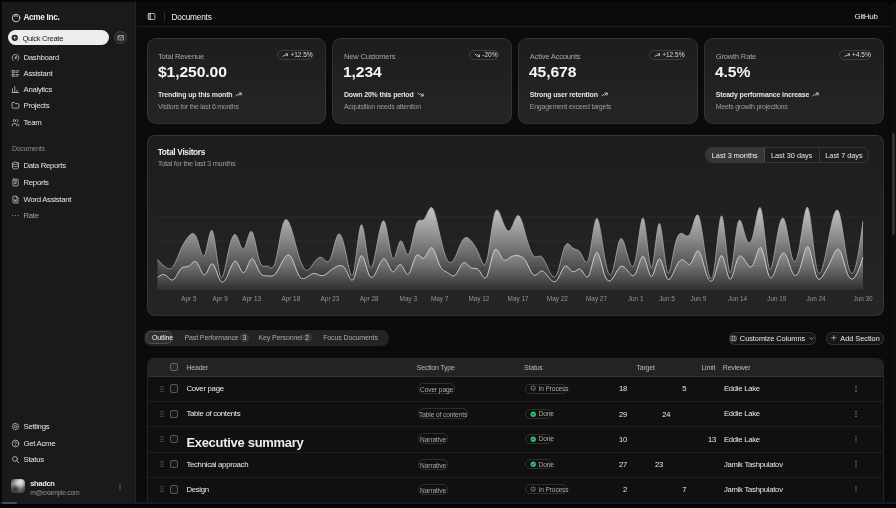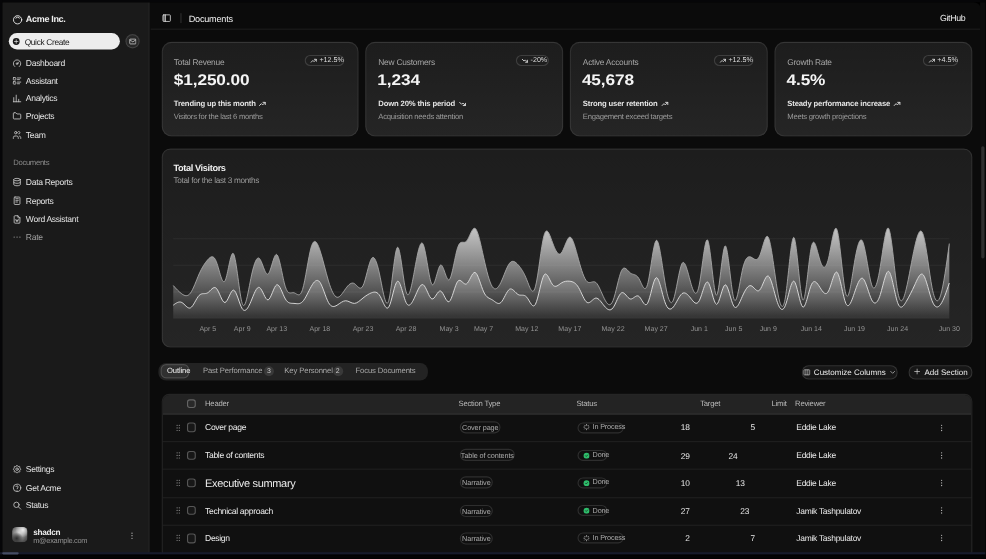--- a/index.html
+++ b/index.html
@@ -218,20 +218,25 @@
 <div class="cnum" style="left:713.2px;top:62px">4.5%</div>
 <div class="ctrend" style="left:713.7px;top:89.3px">Steady performance increase<span style="color:#dcdcdc;width:7px;height:7px;display:inline-block"><svg viewBox="0 0 24 24" fill="none" stroke="currentColor" stroke-width="3" stroke-linecap="round" stroke-linejoin="round">
           <path d="m3 17 6-6 4 4 8-8"></path>
           <path d="M14 7h7v7"></path>
         </svg></span></div>
 <div class="csub" style="left:713.7px;top:100.7px">Meets growth projections</div>
 
 <div class="card" style="left:144.5px;top:133.3px;width:737.1px;height:181.2px;border-radius:8px"></div>
 <div class="abs" style="left:155.7px;top:144.7px;font-size:8.4px;letter-spacing:-0.35px;font-weight:700;color:#f0f0f0">Total Visitors</div>
 <div class="abs" style="left:155.7px;top:157.2px;font-size:7.5px;letter-spacing:-0.3px;color:#9a9a9a">Total for the last 3 months</div>
+<div class="abs" style="left:702.9px;top:144.9px;width:164.4px;height:16.3px;border:1px solid rgba(255,255,255,0.11);border-radius:7px;display:flex;align-items:stretch;overflow:hidden">
+  <div style="width:58.7px;background:rgba(255,255,255,0.115);border-right:1px solid rgba(255,255,255,0.11);display:flex;align-items:center;justify-content:center;font-size:7.3px;color:#f0f0f0">Last 3 months</div>
+  <div style="width:55.1px;border-right:1px solid rgba(255,255,255,0.11);display:flex;align-items:center;justify-content:center;font-size:7.3px;color:#e6e6e6">Last 30 days</div>
+  <div style="flex:1;display:flex;align-items:center;justify-content:center;font-size:7.3px;color:#e6e6e6">Last 7 days</div>
+</div>
 
 <div class="abs" style="left:141.5px;top:327.5px;width:245.1px;height:16px;background:#232323;border-radius:7px"></div>
 <div class="abs" style="left:144.4px;top:329px;width:26.1px;height:13px;background:#303030;border:1px solid rgba(255,255,255,0.14);border-radius:5px"></div>
 <div class="abs" style="left:149.9px;top:331.9px;font-size:6.9px;letter-spacing:-0.1px;font-weight:500;color:#f2f2f2">Outline</div>
 <div class="abs" style="left:182.5px;top:331.9px;font-size:7px;letter-spacing:-0.12px;color:#a8a8a8">Past Performance</div>
 <div class="abs" style="left:238.1px;top:330.7px;width:9px;height:9px;background:rgba(255,255,255,0.10);border-radius:4.5px;text-align:center;font-size:6.3px;color:#cdcdcd;line-height:9.4px">3</div>
 <div class="abs" style="left:256.5px;top:331.9px;font-size:7px;letter-spacing:-0.12px;color:#a8a8a8">Key Personnel</div>
 <div class="abs" style="left:300.5px;top:330.7px;width:9px;height:9px;background:rgba(255,255,255,0.10);border-radius:4.5px;text-align:center;font-size:6.3px;color:#cdcdcd;line-height:9.4px">2</div>
 <div class="abs" style="left:321.2px;top:331.9px;font-size:7px;letter-spacing:-0.12px;color:#a8a8a8">Focus Documents</div>
 
@@ -331,33 +336,33 @@
       <svg style="width:100%;height:100%;display:block" viewBox="0 0 24 24" fill="currentColor">
         <circle cx="9" cy="5" r="1.6"></circle>
         <circle cx="15" cy="5" r="1.6"></circle>
         <circle cx="9" cy="12" r="1.6"></circle>
         <circle cx="15" cy="12" r="1.6"></circle>
         <circle cx="9" cy="19" r="1.6"></circle>
         <circle cx="15" cy="19" r="1.6"></circle>
       </svg>
     </div>
 <div class="abs cb" style="left:167.5px;top:432.8px"></div>
-<div class="abs" style="left:184.4px;top:432.6px;font-size:10px;letter-spacing:-0.3px;font-weight:400;color:#ececec">Executive summary</div>
+<div class="abs" style="left:184.4px;top:432.6px;font-size:13px;letter-spacing:-0.3px;font-weight:700;color:#ececec">Executive summary</div>
 <div class="abs" style="left:415.8px;top:431.4px;width:30.5px;height:11px;border:1px solid rgba(255,255,255,0.13);border-radius:5.5px;font-size:6.6px;letter-spacing:-0.1px;color:#ababab;text-align:center;line-height:11px">Narrative</div>
 <div class="abs" style="left:523.2px;top:431.9px;width:26.6px;height:10.2px;border:1px solid rgba(255,255,255,0.13);border-radius:5.2px;display:flex;align-items:center;gap:2.5px;padding-left:3.5px">
       <span style="width:6.5px;height:6.5px;display:inline-block;flex-shrink:0">
         <svg style="width:100%;height:100%;display:block" viewBox="0 0 24 24">
           <circle cx="12" cy="12" r="10" fill="#2ebd6b"></circle>
           <path d="m8.5 12.2 2.4 2.4 4.8-5" stroke="#161616" stroke-width="2.2" fill="none" stroke-linecap="round" stroke-linejoin="round"></path>
         </svg>
       </span>
       <span style="font-size:6.6px;letter-spacing:-0.15px;color:#ababab">Done</span>
     </div>
 <div class="abs" style="left:585px;top:432.8px;width:40px;text-align:right;font-size:7.6px;letter-spacing:-0.2px;color:#e8e8e8">10</div>
-<div class="abs" style="left:651px;top:432.8px;width:40px;text-align:center;font-size:7.6px;letter-spacing:-0.2px;color:#e8e8e8">13</div>
+<div class="abs" style="left:674px;top:432.8px;width:40px;text-align:right;font-size:7.6px;letter-spacing:-0.2px;color:#e8e8e8">13</div>
 <div class="abs" style="left:721.9px;top:432.6px;font-size:7.7px;letter-spacing:-0.25px;color:#e8e8e8">Eddie Lake</div>
 <div class="abs" style="left:850.4px;top:433.0px;width:8px;height:8px;color:#b5b5b5">
       <svg style="width:100%;height:100%;display:block" viewBox="0 0 24 24" fill="currentColor">
         <circle cx="12" cy="5" r="1.8"></circle>
         <circle cx="12" cy="12" r="1.8"></circle>
         <circle cx="12" cy="19" r="1.8"></circle>
       </svg>
     </div>
 <div class="abs" style="left:145.5px;top:449.6px;width:735.1px;height:1px;background:rgba(255,255,255,0.065)"></div>
 <div class="abs" style="left:156px;top:458.2px;width:8px;height:8px;color:#8f8f8f">
@@ -376,21 +381,21 @@
 <div class="abs" style="left:523.2px;top:457.1px;width:26.6px;height:10.2px;border:1px solid rgba(255,255,255,0.13);border-radius:5.2px;display:flex;align-items:center;gap:2.5px;padding-left:3.5px">
       <span style="width:6.5px;height:6.5px;display:inline-block;flex-shrink:0">
         <svg style="width:100%;height:100%;display:block" viewBox="0 0 24 24">
           <circle cx="12" cy="12" r="10" fill="#2ebd6b"></circle>
           <path d="m8.5 12.2 2.4 2.4 4.8-5" stroke="#161616" stroke-width="2.2" fill="none" stroke-linecap="round" stroke-linejoin="round"></path>
         </svg>
       </span>
       <span style="font-size:6.6px;letter-spacing:-0.15px;color:#ababab">Done</span>
     </div>
 <div class="abs" style="left:585px;top:458.0px;width:40px;text-align:right;font-size:7.6px;letter-spacing:-0.2px;color:#e8e8e8">27</div>
-<div class="abs" style="left:655px;top:458.0px;width:40px;text-align:center;font-size:7.6px;letter-spacing:-0.2px;color:#e8e8e8">23</div>
+<div class="abs" style="left:621px;top:458.0px;width:40px;text-align:right;font-size:7.6px;letter-spacing:-0.2px;color:#e8e8e8">23</div>
 <div class="abs" style="left:721.9px;top:457.8px;font-size:7.7px;letter-spacing:-0.25px;color:#e8e8e8">Jamik Tashpulatov</div>
 <div class="abs" style="left:850.4px;top:458.2px;width:8px;height:8px;color:#b5b5b5">
       <svg style="width:100%;height:100%;display:block" viewBox="0 0 24 24" fill="currentColor">
         <circle cx="12" cy="5" r="1.8"></circle>
         <circle cx="12" cy="12" r="1.8"></circle>
         <circle cx="12" cy="19" r="1.8"></circle>
       </svg>
     </div>
 <div class="abs" style="left:145.5px;top:474.8px;width:735.1px;height:1px;background:rgba(255,255,255,0.065)"></div>
 <div class="abs" style="left:156px;top:483.4px;width:8px;height:8px;color:#8f8f8f">

